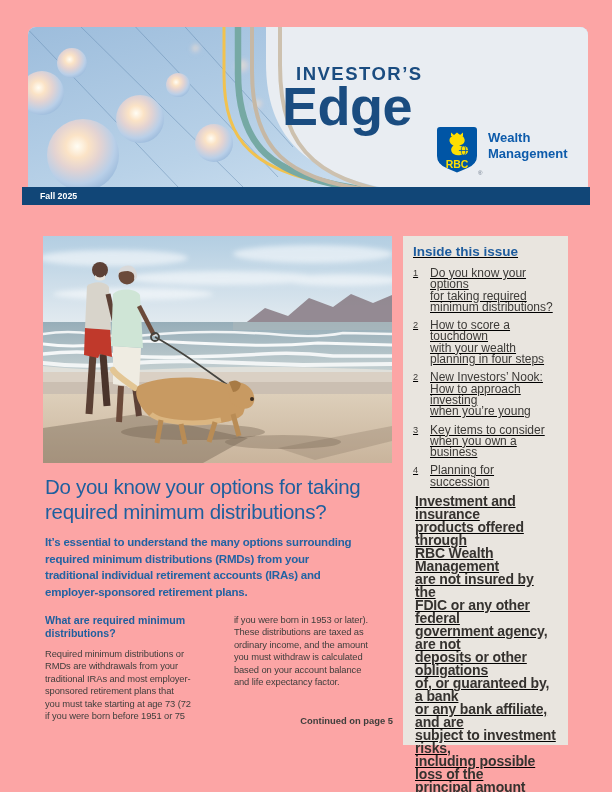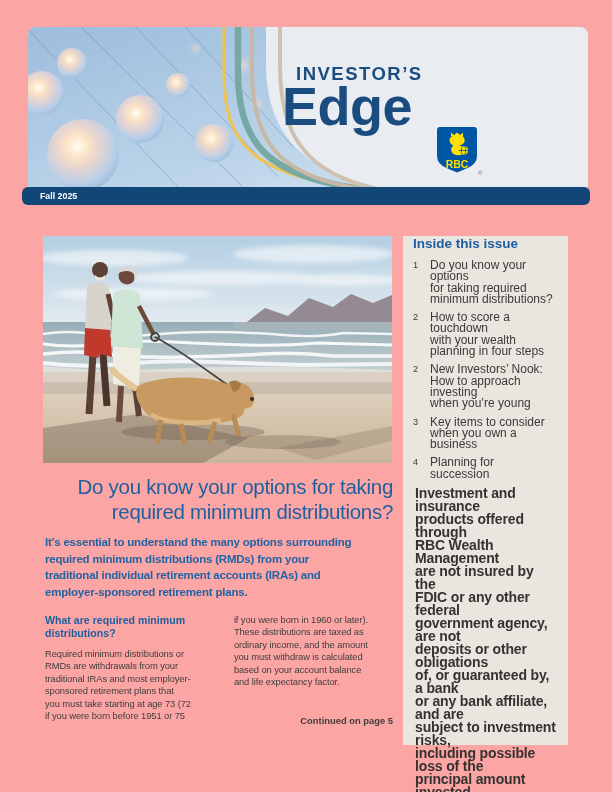--- a/index.html
+++ b/index.html
@@ -31,34 +31,34 @@
     font-size:13px; font-weight:bold; color:#0d5bab;
     line-height:16px; padding-top:3px; white-space:pre-line;
   }
 
   
   .issue-bar {
     position:absolute; left:22px; top:187px; width:568px; height:18px;
     background:#114677; color:#ffffff;
     display:flex; align-items:center; justify-content:space-between;
     box-sizing:border-box; padding:0 15px 0 18px;
-    font-size:8.8px; font-weight:bold;border-radius:6px;
+    font-size:8.8px; font-weight:bold;
   }
 
   
   .photo {
     position:absolute; left:43px; top:236px; width:349px; height:227px;
     overflow:hidden;
   }
 
   
   .article { position:absolute; left:45px; top:474px; width:348px; }
   .headline {
     margin:0; font-size:20.5px; font-weight:normal; letter-spacing:-0.3px;
-    line-height:25px; color:#1e5f9e; white-space:pre-line;text-align:right;
+    line-height:25px; color:#1e5f9e; white-space:pre-line;
   }
   .lede {
     margin:10px 0 0 0; font-size:11.5px; font-weight:bold; letter-spacing:-0.2px;
     line-height:16.5px; color:#2263a3; white-space:pre-line;
   }
   .columns { display:flex; gap:16px; margin-top:14px; }
   .col-1 { width:176px; }
   .col-2 { width:162px; }
   .section-heading {
     margin:0 0 8px 0; font-size:10.6px; font-weight:bold;
@@ -70,22 +70,22 @@
   }
   .continued {
     margin:27px 0 0 0; font-size:9.4px; font-weight:bold;
     color:#3f3e3c; text-align:right;
   }
 
   
   .sidebar {
     position:absolute; left:403px; top:236px; width:165px; height:509px;
     background:#e9e5df; box-sizing:border-box;
-    padding:0 12px 11px 10px;
-    display:flex; flex-direction:column;
+    padding:8px 12px 11px 10px;
+    display:flex; flex-direction:column;text-decoration:underline;
   }
   .sidebar-title {
     margin:0 0 9px 0; font-size:13.5px; font-weight:bold; color:#1d5c9e;
   }
   .toc-item { display:flex; margin-bottom:7px; }
   .toc-num {
     width:17px; flex:none; font-size:9.2px; line-height:11.3px; color:#3c3a37;
   }
   .toc-label {
     font-size:12px; line-height:11.3px; color:#3c3a37; white-space:pre-line;
@@ -155,20 +155,22 @@
           <circle cx="26.5" cy="23.5" r="4.6" fill="#fedf01"></circle>
           <g stroke="#0055a5" stroke-width="0.8" fill="none">
             <ellipse cx="26.5" cy="23.5" rx="2.2" ry="4.6"></ellipse>
             <line x1="21.9" y1="23.5" x2="31.1" y2="23.5"></line>
           </g>
           <path d="M14,5.5 L17,8 L20,5.5 L23,8 L26,5.5 L26,9 L14,9 Z" fill="#fedf01"></path>
           <text x="20" y="41" text-anchor="middle" font-family="Liberation Sans, sans-serif" font-size="10.5" font-weight="bold" fill="#fedf01">RBC</text>
         </svg>
         <span class="brand-reg">®</span>
       </div>
+      <div class="brand-name">Wealth
+Management</div>
     </div>
   </header>
 
   <div class="issue-bar">
     <span>Fall 2025</span>
   </div>
 
   <div class="photo">
     <svg width="349" height="227" viewBox="0 0 349 227" preserveAspectRatio="none" aria-hidden="true">
       <defs>
@@ -264,21 +266,21 @@
         <h2 class="section-heading">What are required minimum
 distributions?</h2>
         <p class="body-text">Required minimum distributions or
 RMDs are withdrawals from your
 traditional IRAs and most employer-
 sponsored retirement plans that
 you must take starting at age 73 (72
 if you were born before 1951 or 75</p>
       </div>
       <div class="col-2">
-        <p class="body-text">if you were born in 1960 or later).
+        <p class="body-text">if you were born in 1953 or later).
 These distributions are taxed as
 ordinary income, and the amount
 you must withdraw is calculated
 based on your account balance
 and life expectancy factor.</p>
         <p class="continued">Continued on page 5</p>
       </div>
     </div>
   </section>
 

